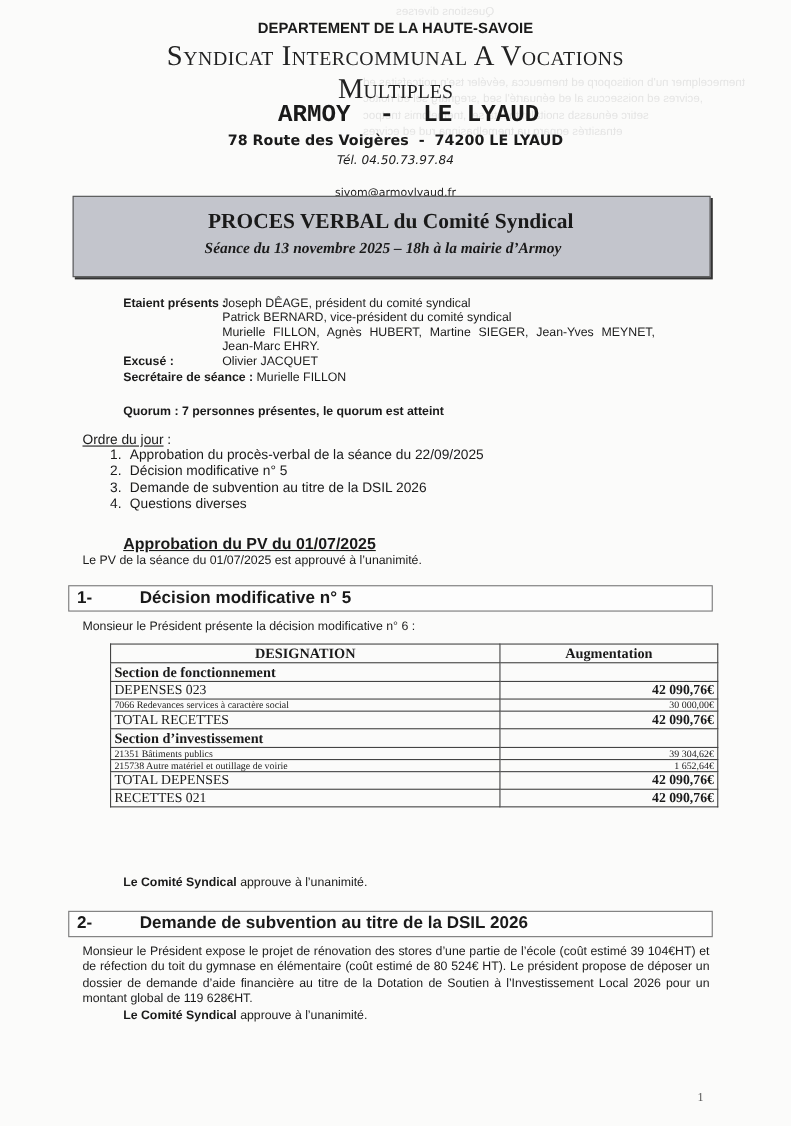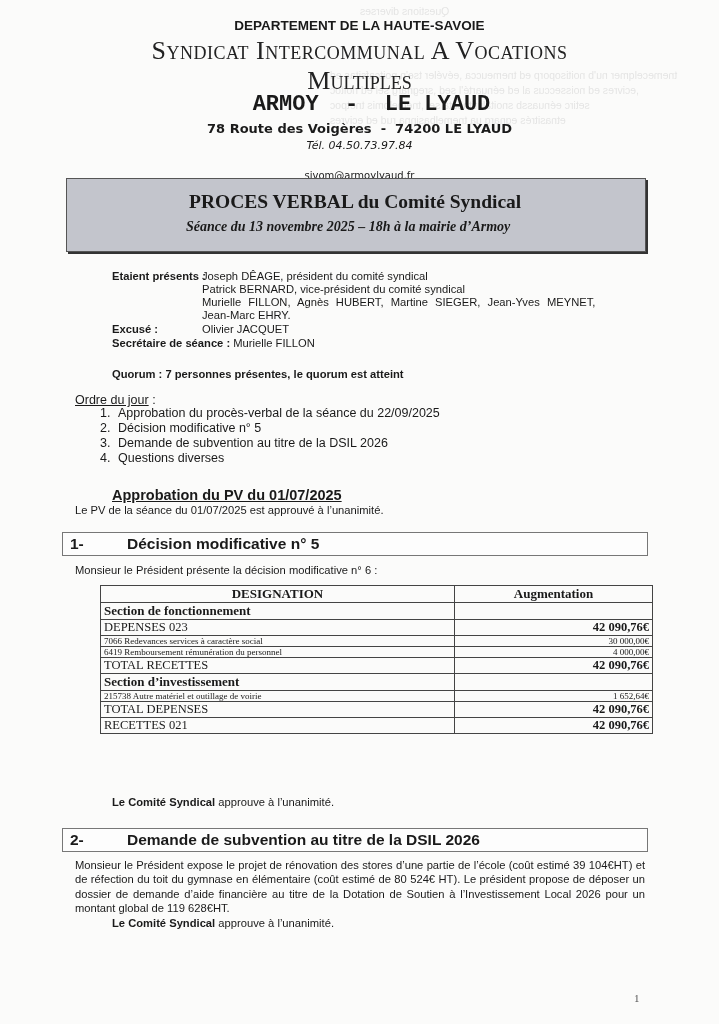--- a/index.html
+++ b/index.html
@@ -128,31 +128,31 @@
         <td class="r"></td>
       </tr>
   <tr class="big">
         <td class="l">DEPENSES 023</td>
         <td class="r">42 090,76€</td>
       </tr>
   <tr class="small">
         <td class="l">7066 Redevances services à caractère social</td>
         <td class="r">30 000,00€</td>
       </tr>
-  <tr class="small">
-        <td class="l">6419 Remboursement rémunération du personnel</td>
-        <td class="r">4 000,00€</td>
-      </tr>
   <tr class="big">
         <td class="l">TOTAL RECETTES</td>
         <td class="r">42 090,76€</td>
       </tr>
   <tr class="hdr">
         <td class="l">Section d’investissement</td>
         <td class="r"></td>
+      </tr>
+  <tr class="small">
+        <td class="l">21351 Bâtiments publics</td>
+        <td class="r">39 304,62€</td>
       </tr>
   <tr class="small">
         <td class="l">215738 Autre matériel et outillage de voirie</td>
         <td class="r">1 652,64€</td>
       </tr>
   <tr class="big">
         <td class="l">TOTAL DEPENSES</td>
         <td class="r">42 090,76€</td>
       </tr>
   <tr class="big">

